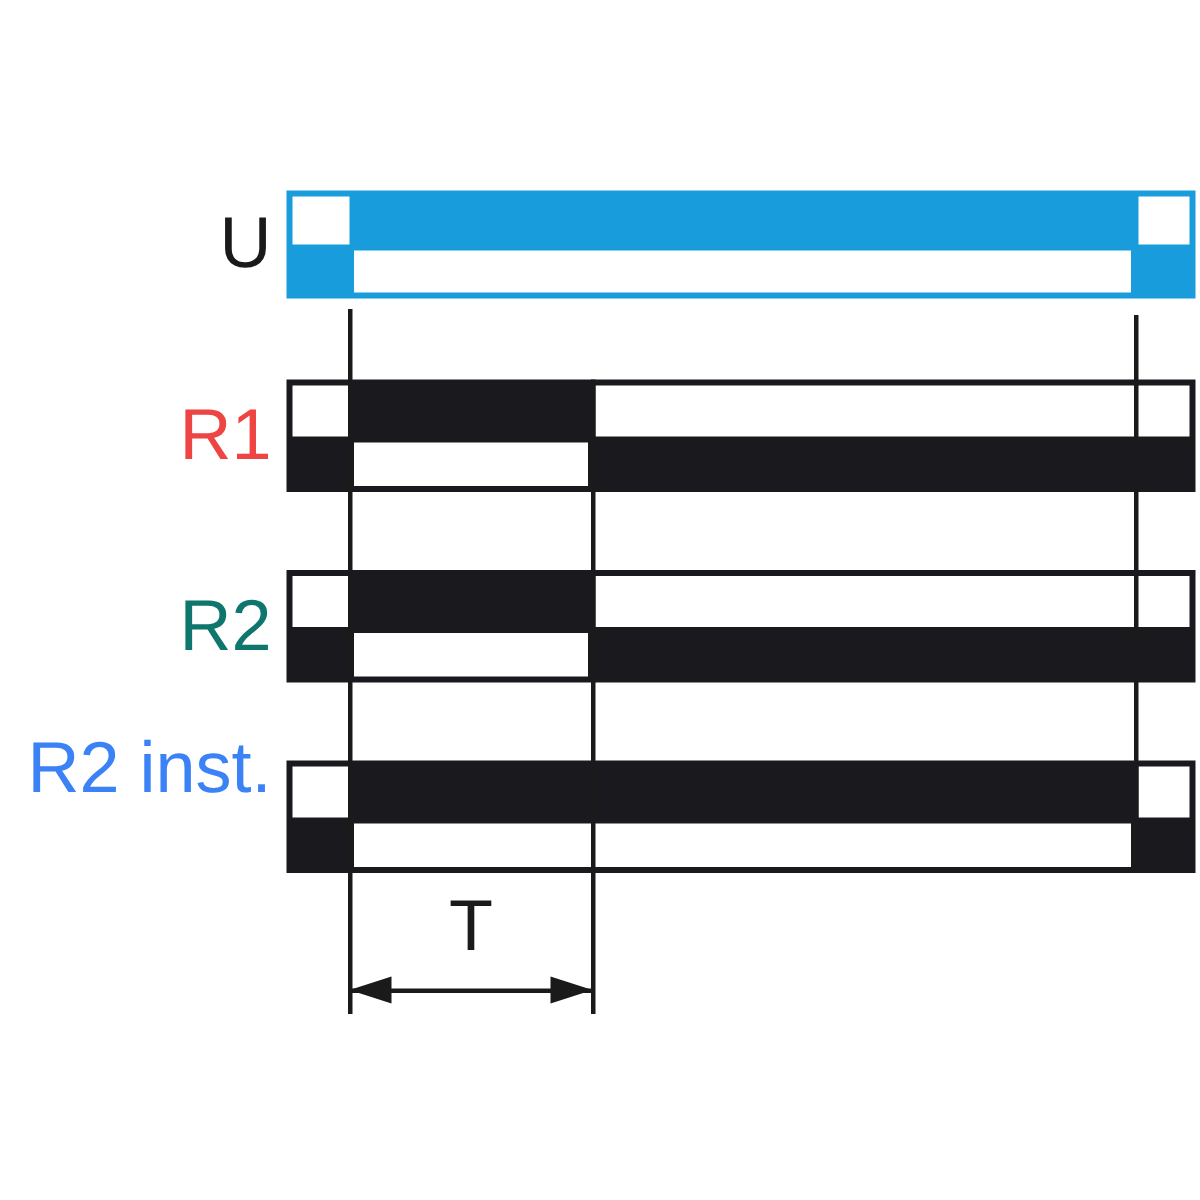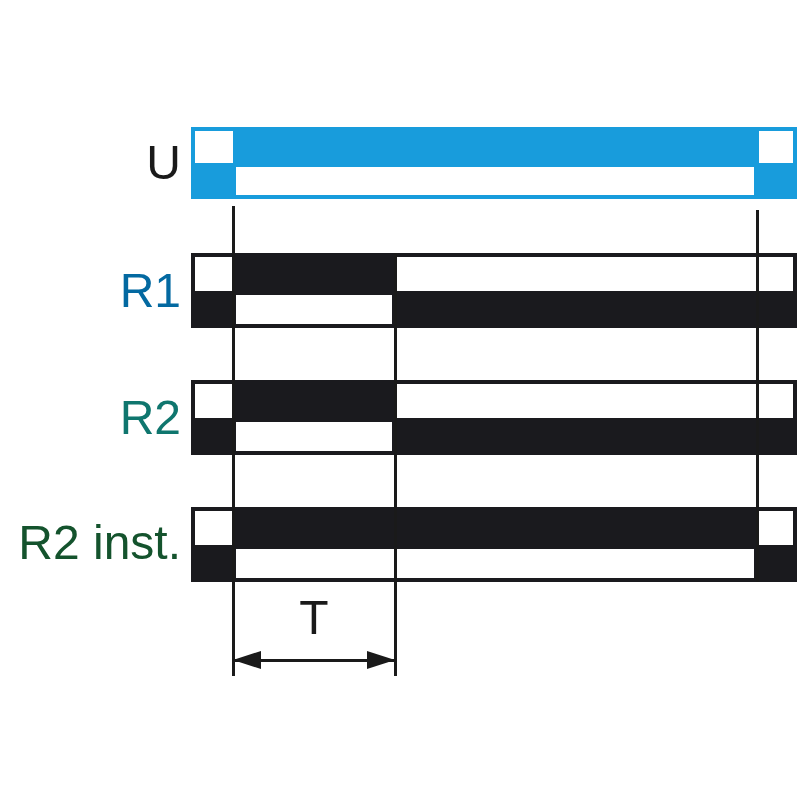--- a/index.html
+++ b/index.html
@@ -32,23 +32,23 @@
     color: #1a1a1a;
     text-align: center;
   }
 </style>
 </head>
 <body>
 
 <div class="canvas">
 
   <div class="sig-label" style="right: 619px; top: 163px; color: rgb(26, 26, 26);">U</div>
-  <div class="sig-label" style="right: 619px; top: 290.5px; color: #0369a1;">R1</div>
+  <div class="sig-label" style="right: 619px; top: 290.5px; color: #ef4444;">R1</div>
   <div class="sig-label" style="right: 619px; top: 417.5px; color: #0f766e;">R2</div>
-  <div class="sig-label" style="right: 619px; top: 543px; color: #14532d;">R2 inst.</div>
+  <div class="sig-label" style="right: 619px; top: 513px; color: #3b82f6;">R2 inst.</div>
 
   <div class="band" style="left: 191px; top: 127px; width: 606px; height: 72px; background: rgb(24, 156, 220);">
       <div class="cell" style="left: 4px; top: 4px; width: 38px; height: 32px;"></div>
       <div class="cell" style="left: 568px; top: 4px; width: 34px; height: 32px;"></div>
       <div class="cell" style="left: 45px; top: 40px; width: 518px; height: 28px;"></div>
     </div>
   <div class="band" style="left: 191px; top: 253px; width: 606px; height: 75px; background: rgb(26, 26, 30);">
       <div class="cell" style="left: 4px; top: 4px; width: 38px; height: 34px;"></div>
       <div class="cell" style="left: 206px; top: 4px; width: 396px; height: 34px;"></div>
       <div class="cell" style="left: 45px; top: 42px; width: 156px; height: 29px;"></div>

